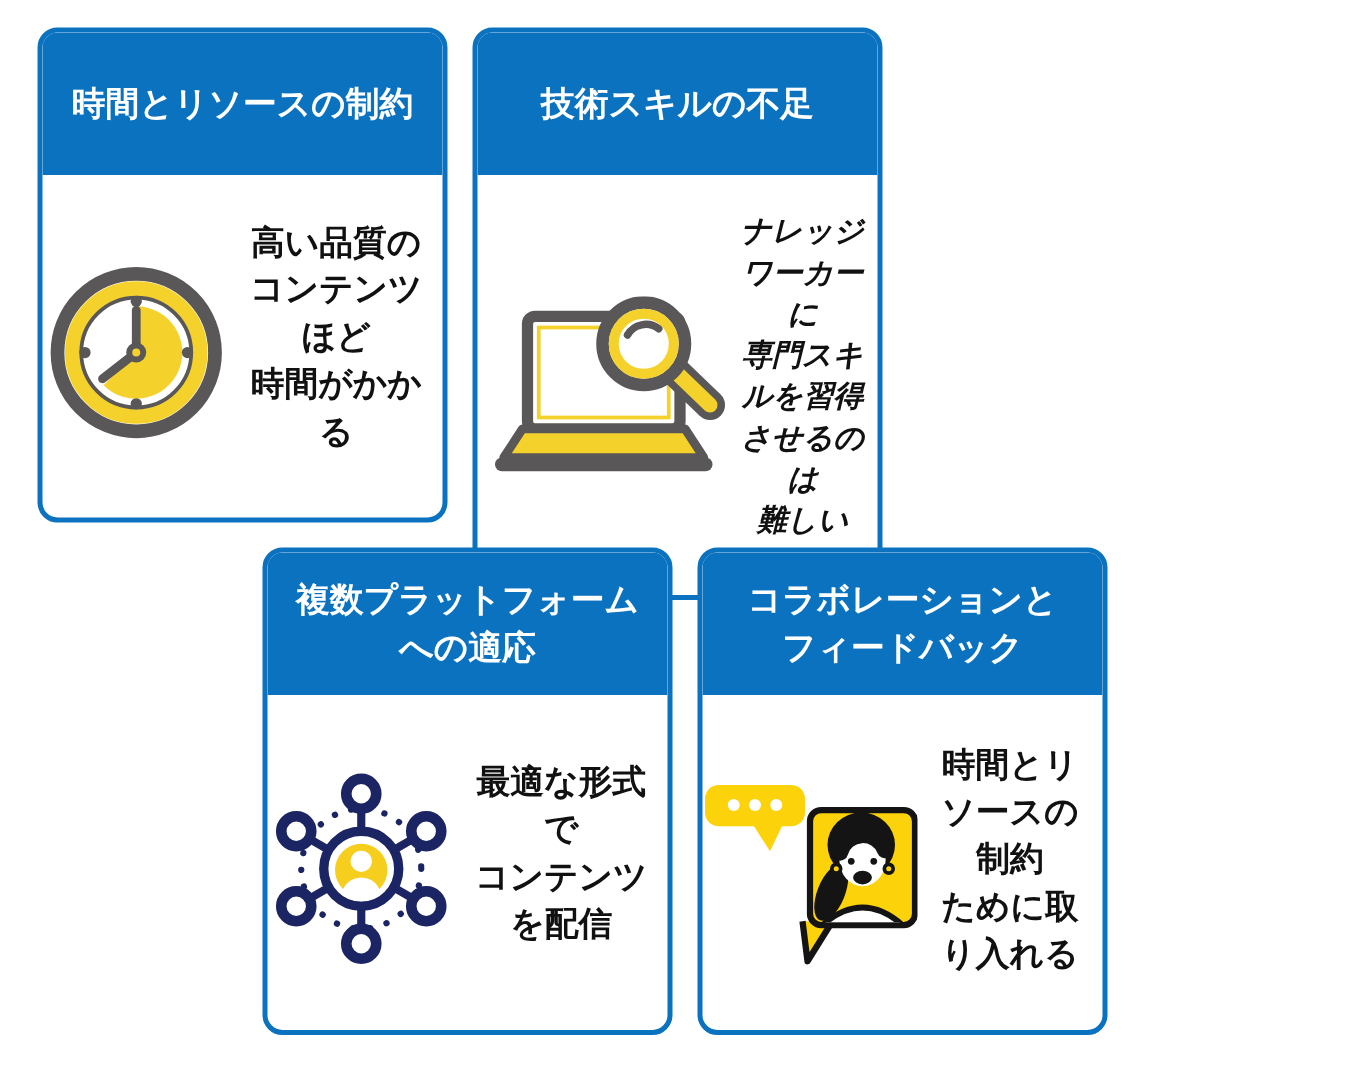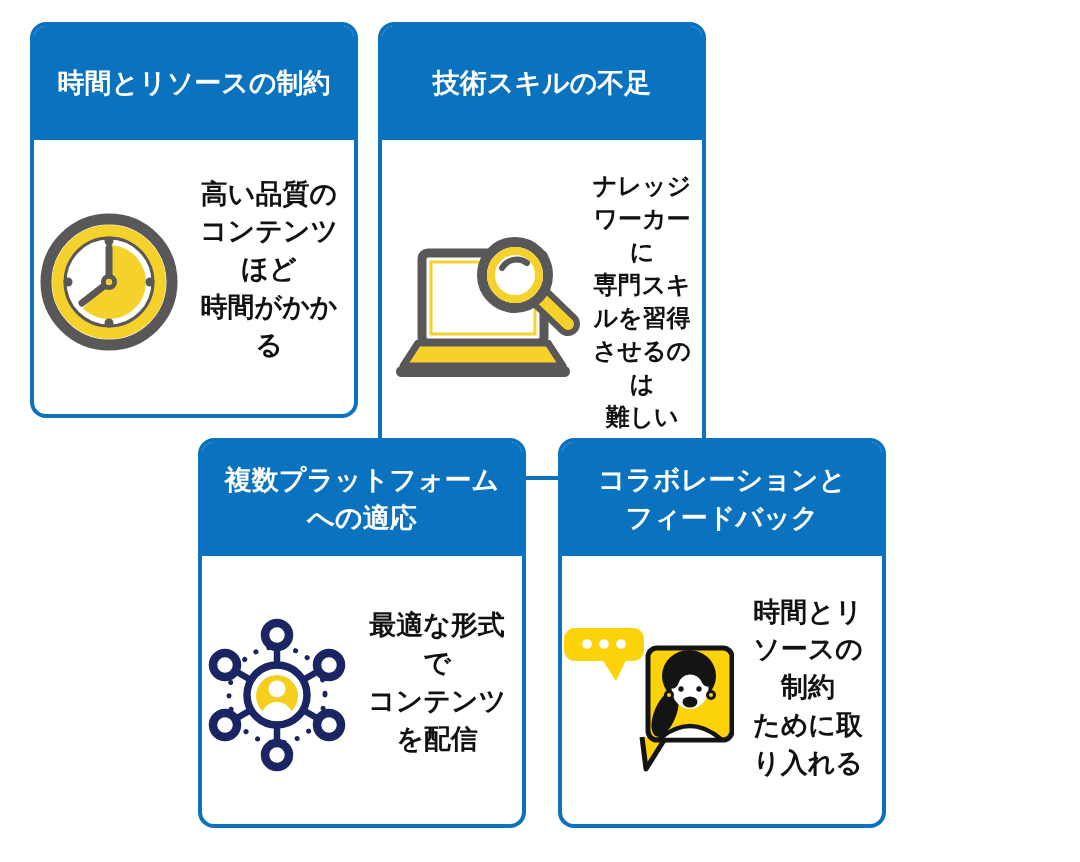--- a/index.html
+++ b/index.html
@@ -66,26 +66,27 @@
     text-align:center;
     white-space:pre-line;
     color:var(--text-dark);
     font-size:27px;
     font-weight:700;
     line-height:1.4;
   }
   .card--small-text .card-text{
     font-size:24px;
     line-height:1.38;
+    font-style:italic;
   }
   
   .card-1{left:30px;  top:22px;  height:396px;}
   .card-2{left:378px; top:22px;  height:458px;}
   .card-3{left:726px; top:22px;  height:396px;}
-  .card-4{left:198px; top:438px; height:390px;justify-content:center;}
+  .card-4{left:210px; top:438px; height:390px;justify-content:center;}
   .card-5{left:558px; top:438px; height:390px;gap:10px;}
 </style>
 </head>
 <body>
 
 <div class="canvas">
 
   <section class="card card-1">
     <header class="card-header">
       <h2 class="card-title">時間とリソースの制約</h2>

